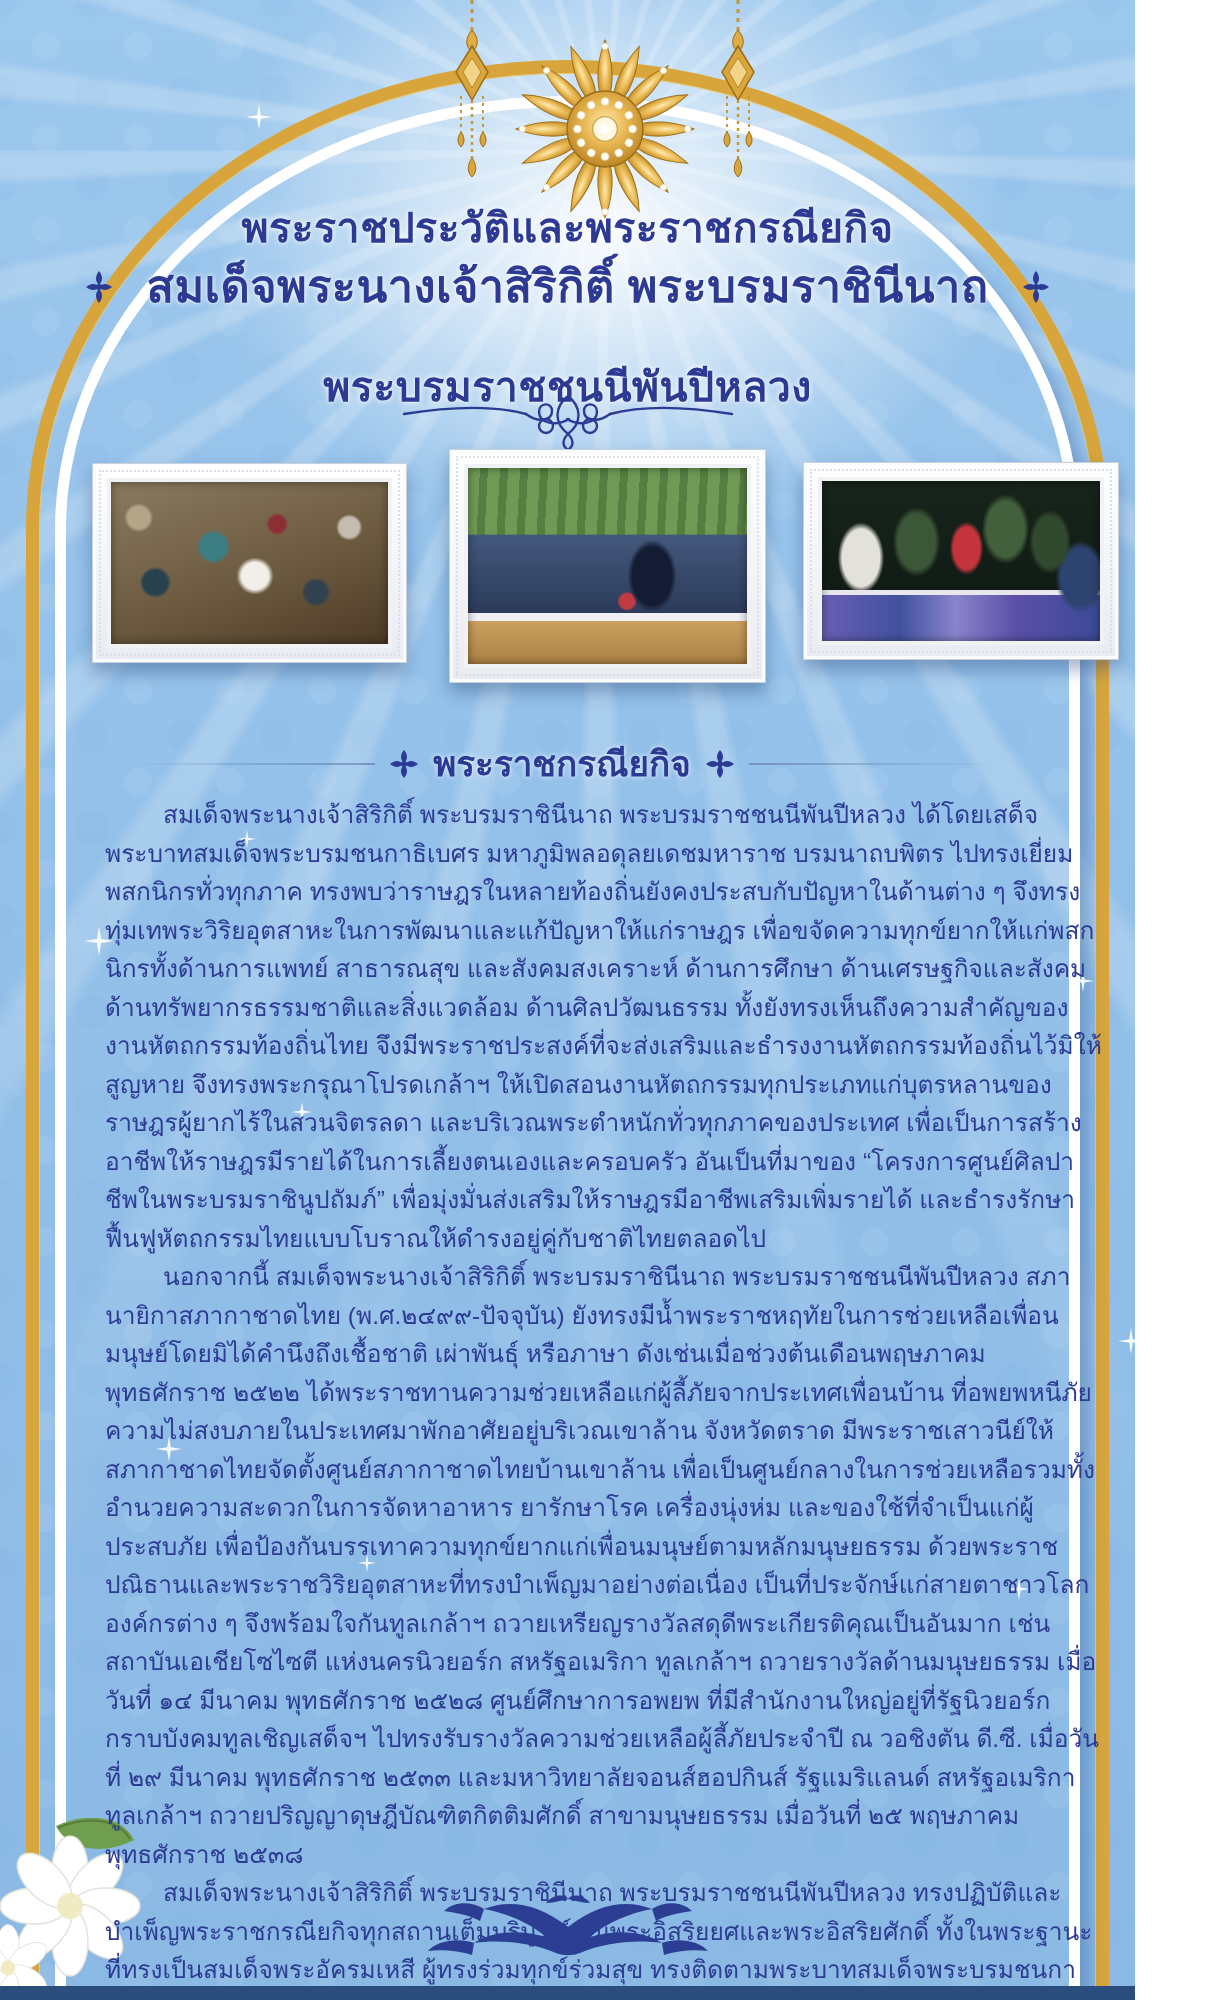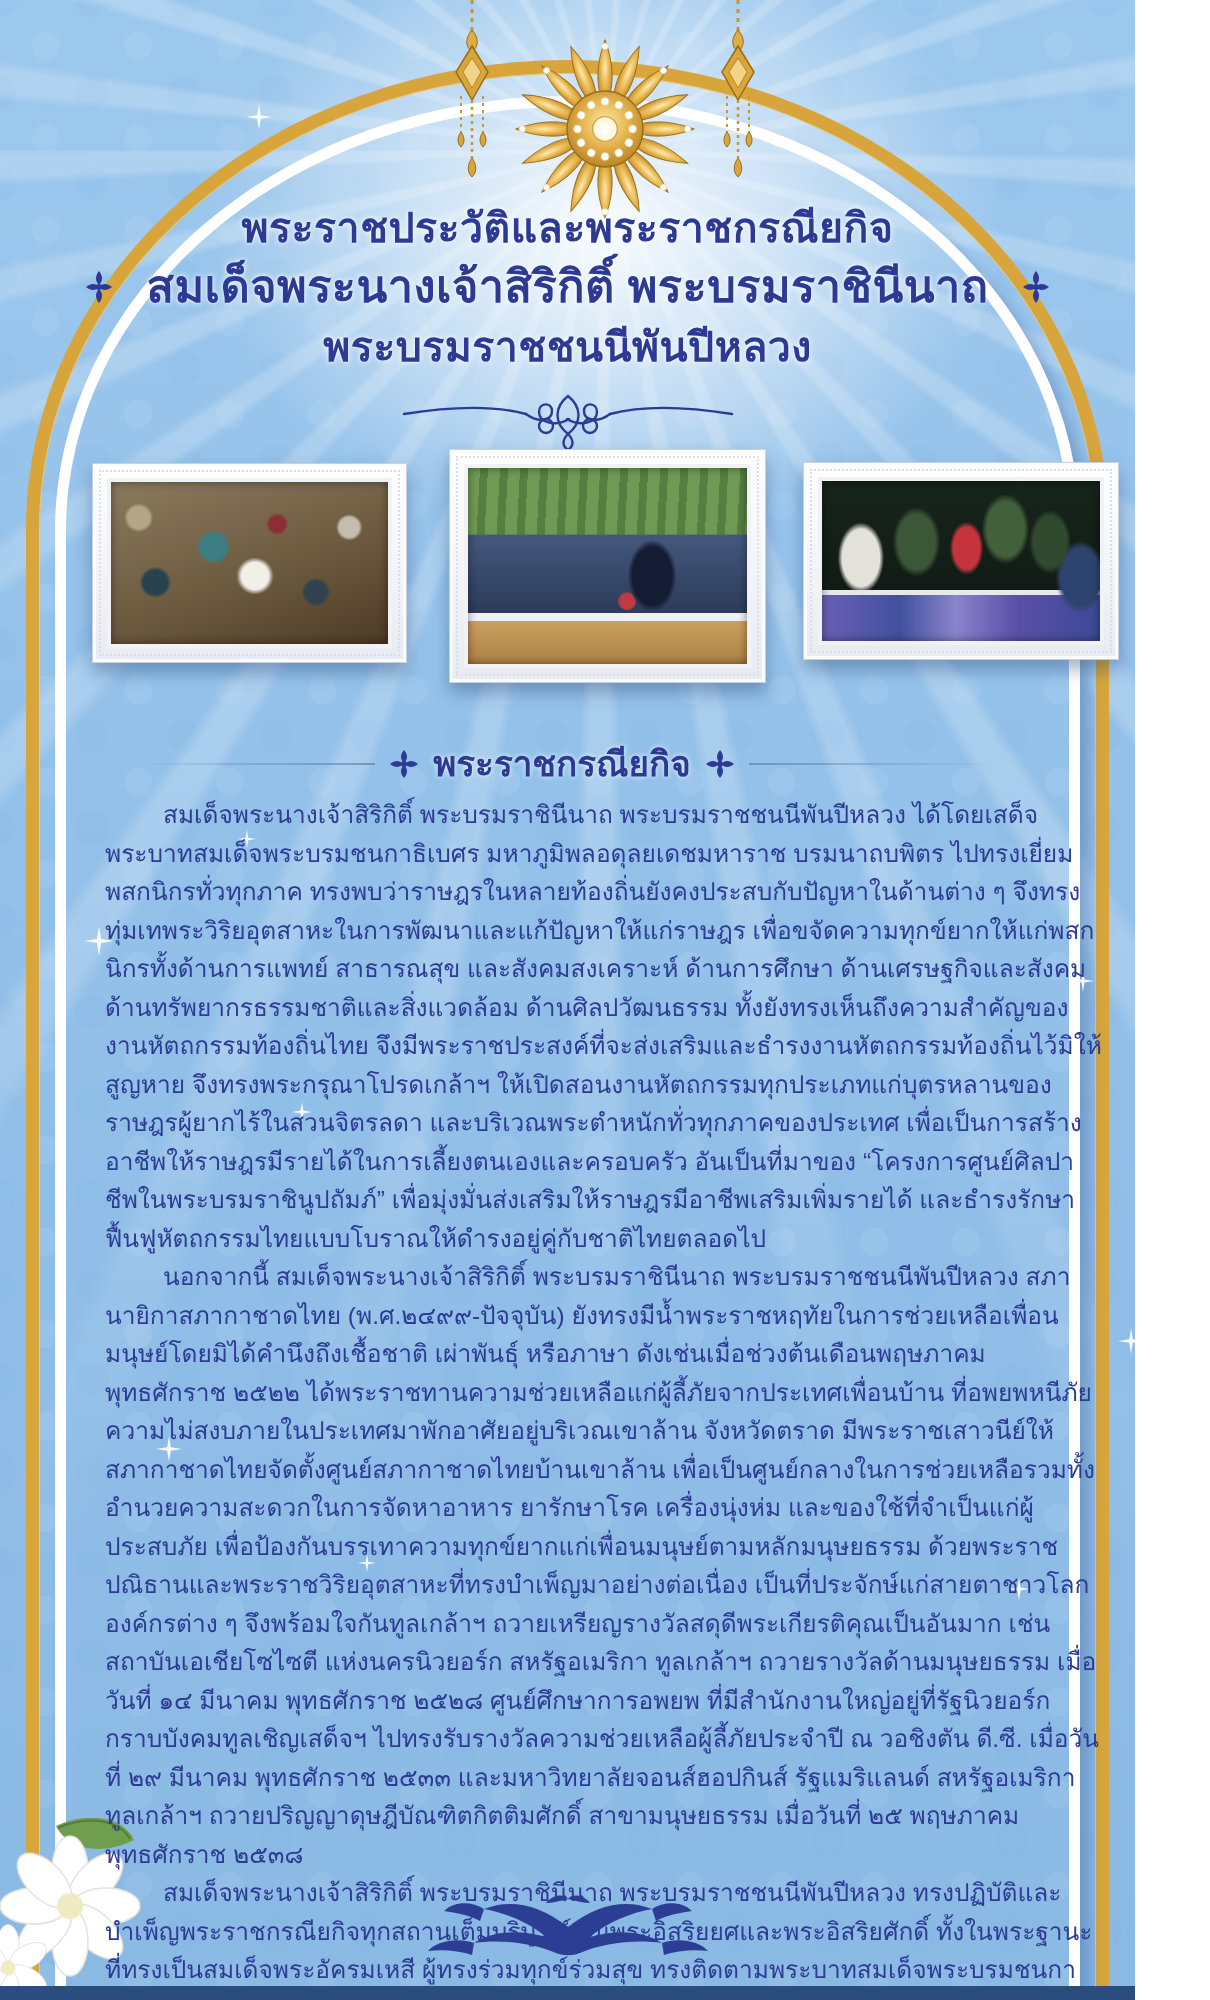--- a/index.html
+++ b/index.html
@@ -34,21 +34,21 @@
   
   .medallion{position:absolute;left:510px;top:34px;width:190px;height:190px;}
   .tassel{position:absolute;top:0;width:64px;height:205px;}
   .tassel-left{left:440px;} .tassel-right{left:706px;}
   
   .title-wrap{position:absolute;left:0;right:0;top:200px;text-align:center;color:#2c3a94;}
   .title-line{font-weight:bold;letter-spacing:.5px;
     text-shadow:0 0 6px rgba(255,255,255,.95),0 0 2px rgba(255,255,255,.9);}
   .t1{font-size:41px;line-height:56px;}
   .t2{font-size:45px;line-height:62px;display:flex;align-items:center;justify-content:center;gap:32px;}
-  .t3{font-size:41px;line-height:58px;}
+  .t3{font-size:41px;line-height:58px;margin-top:40px;}
   .kanok{width:30px;height:34px;flex:0 0 auto;}
   
   .divider{position:absolute;left:50%;top:388px;transform:translateX(-50%);}
   
   .frame{position:absolute;box-sizing:border-box;background:linear-gradient(180deg,#ffffff,#e8ebf1);
     border:1px solid #c9d1dd;box-shadow:0 10px 16px rgba(35,65,115,.38),inset 0 0 0 3px #fafbfd;}
   .frame::before{content:"";position:absolute;inset:6px;border:2px dotted #d9dee8;pointer-events:none;}
   .photo{position:absolute;inset:14px;border:4px solid #f1f2f5;box-shadow:inset 0 0 10px rgba(0,0,0,.45);}
   .frame-1{left:92px;top:463px;width:315px;height:200px;}
   .frame-2{left:449px;top:449px;width:317px;height:234px;}

